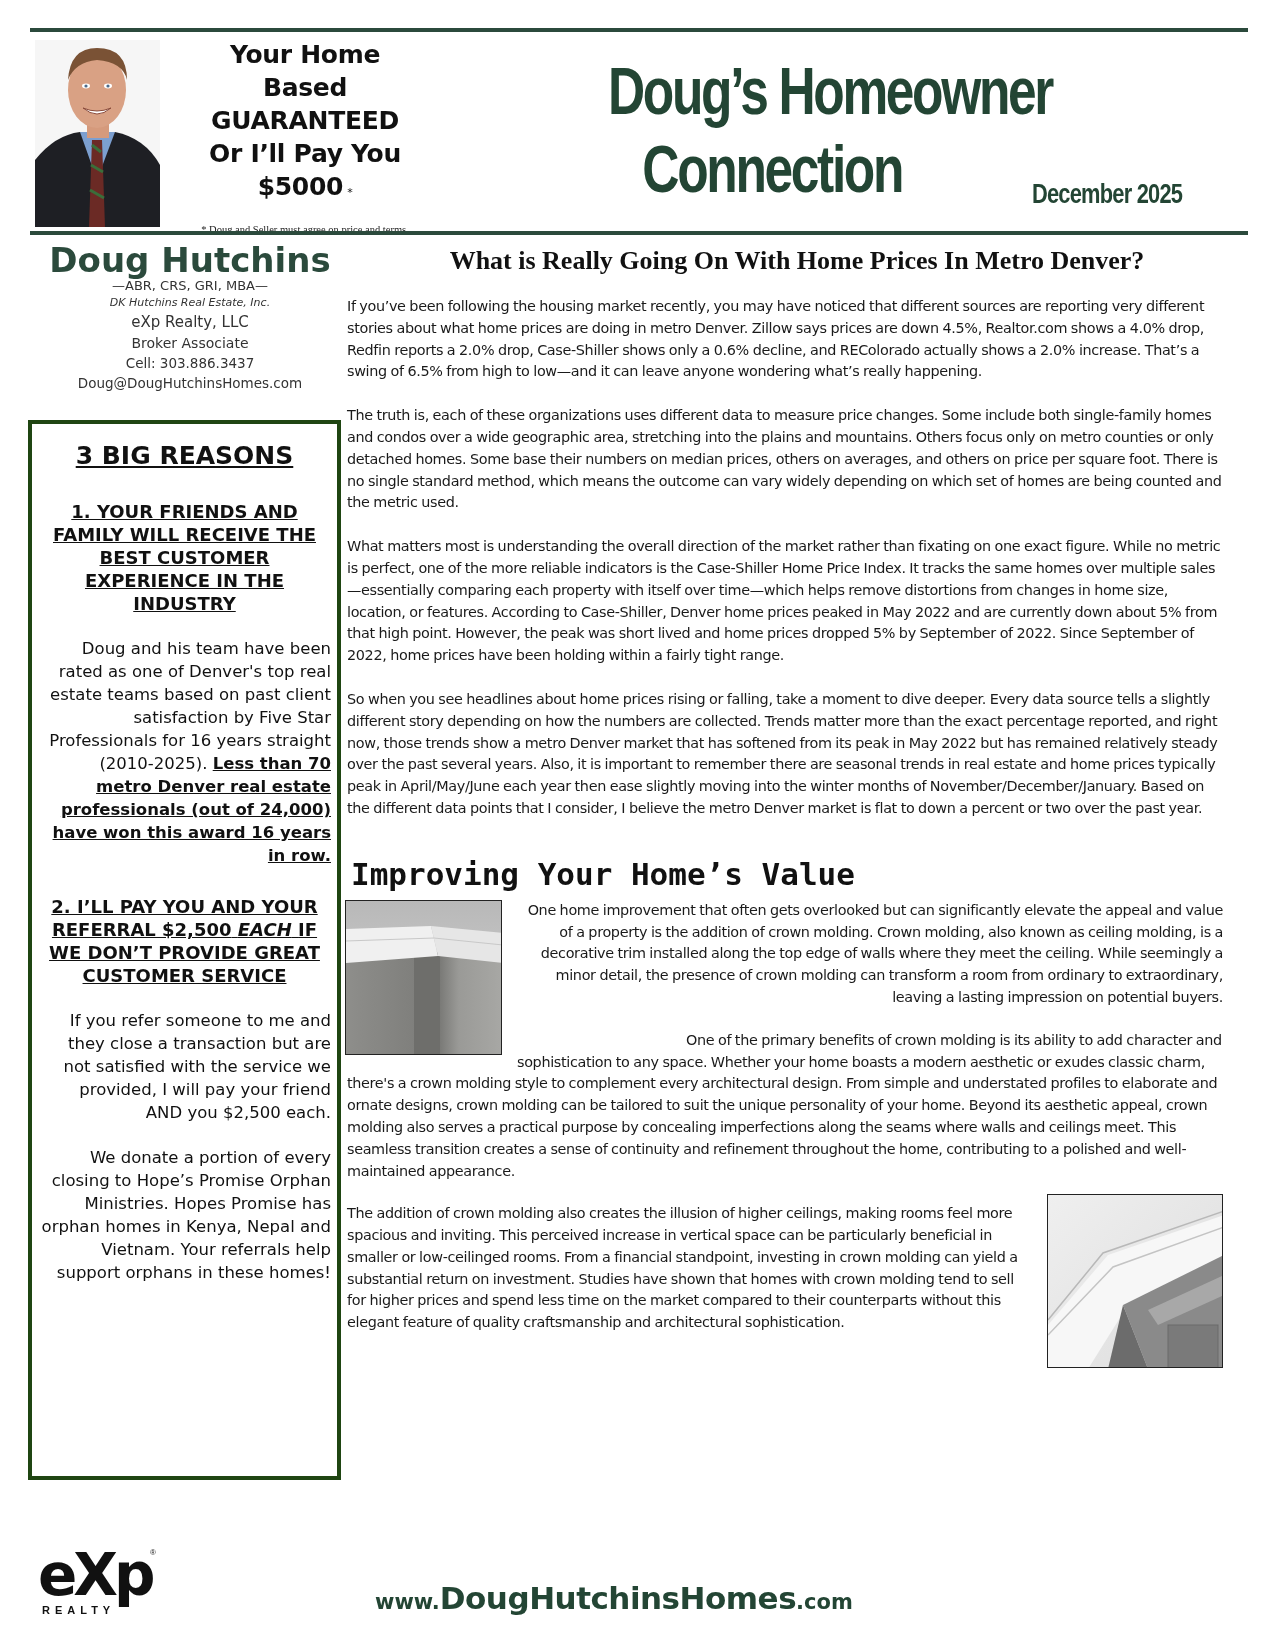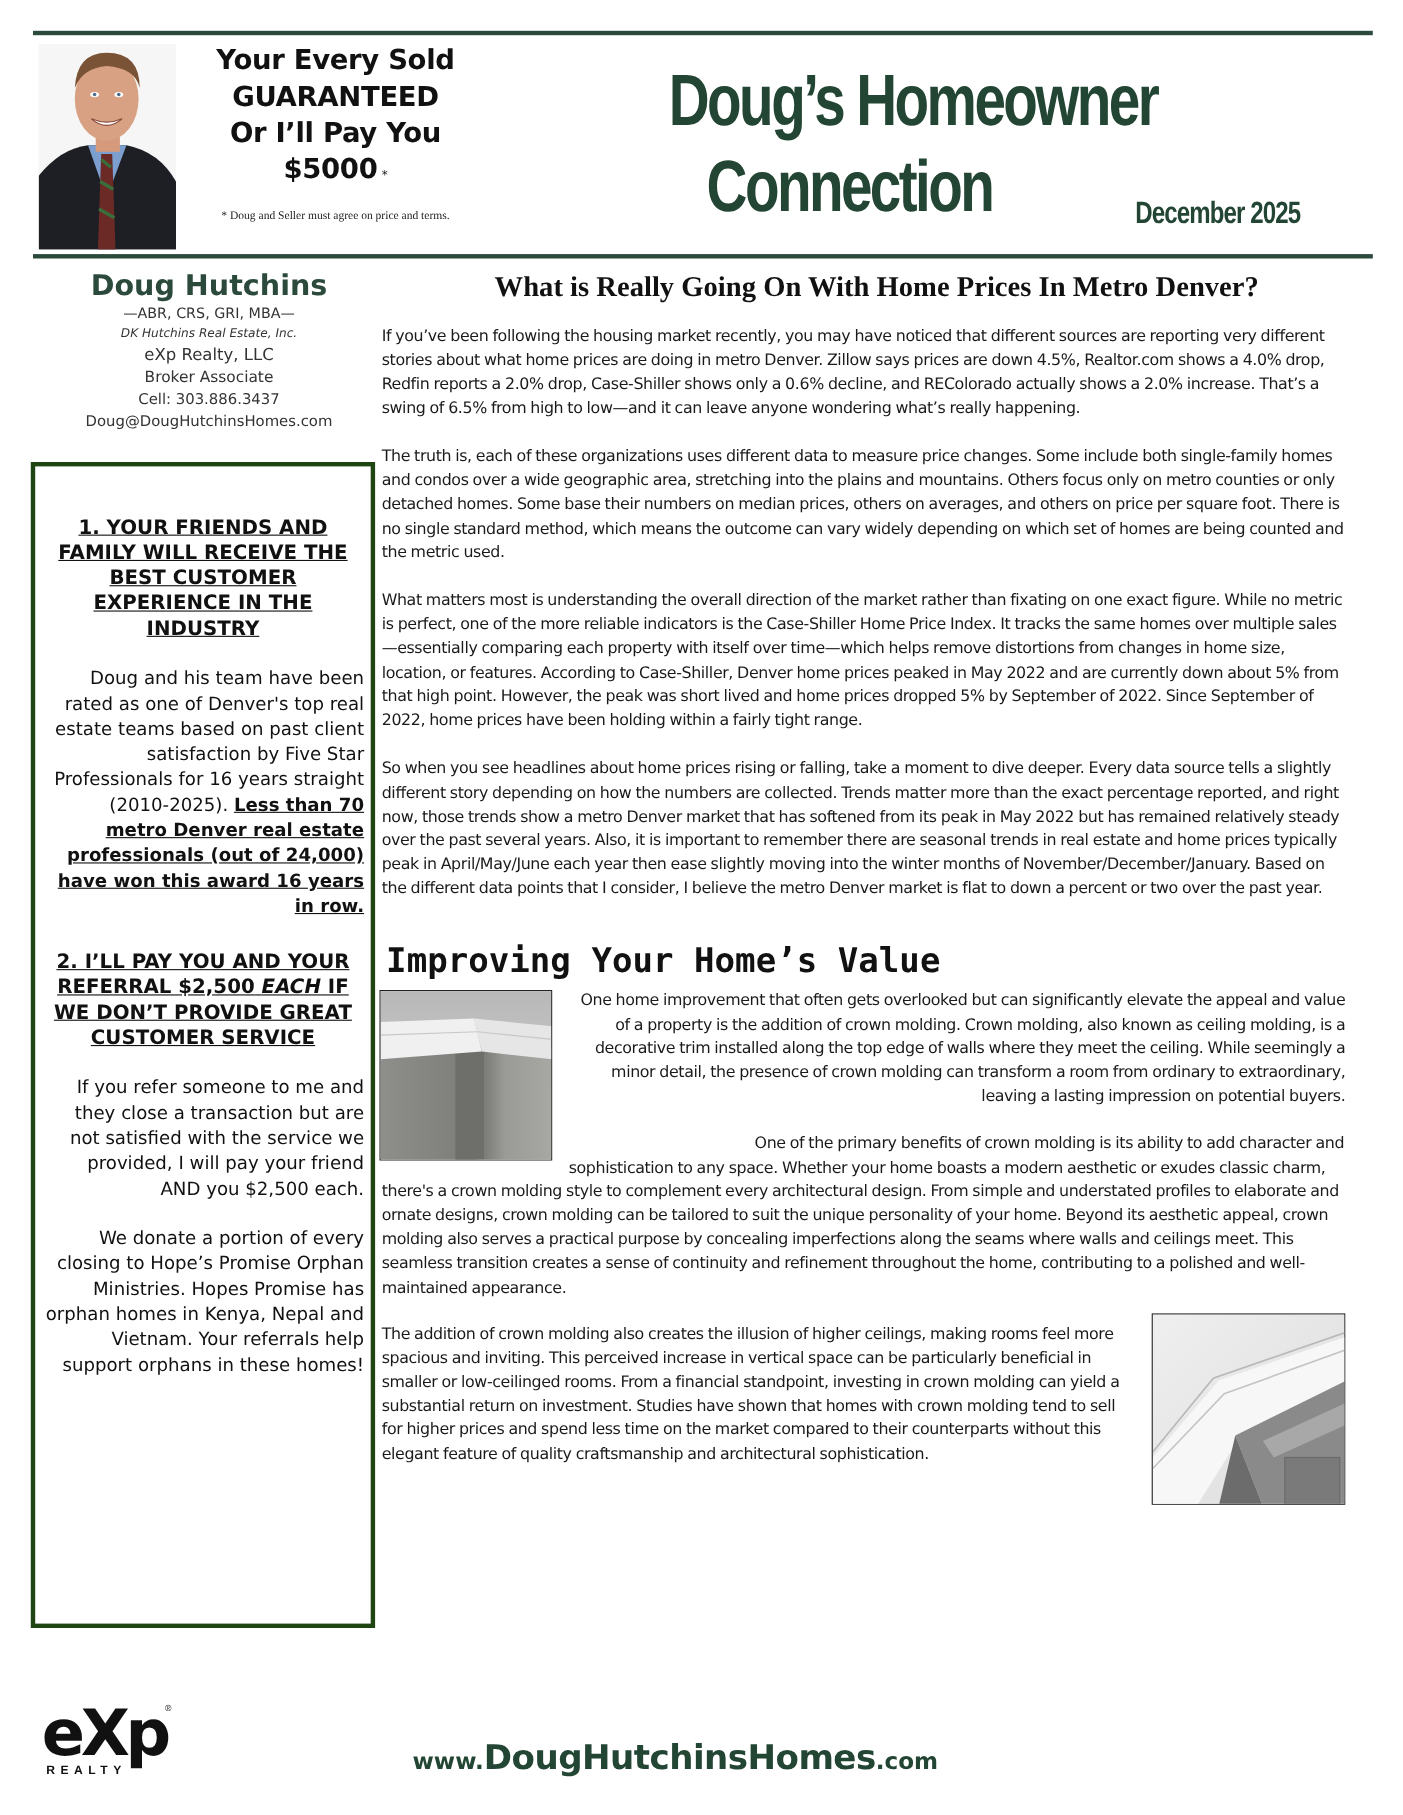--- a/index.html
+++ b/index.html
@@ -17,21 +17,21 @@
   .promo sup { font-size: 11px; font-weight: normal; vertical-align: top; position: relative; top: 6px; margin-left: 4px; }
   .promo .note { font-family: "Liberation Serif", serif; font-weight: normal; font-size: 10.5px; line-height: 13px; margin-top: 20px; color: #222; }
 
   .masthead { position: absolute; left: 510px; top: 52px; width: 640px; text-align: center; color: #234534; font-family: "Liberation Sans", sans-serif; font-weight: bold; }
   .masthead .t1 { font-size: 66px; line-height: 78px; letter-spacing: -3px; transform: scaleX(0.78); transform-origin: center; white-space: nowrap; }
   .masthead .t2 { font-size: 66px; line-height: 78px; letter-spacing: -3px; transform: scaleX(0.78); transform-origin: 330px center; white-space: nowrap; position: relative; left: -60px; }
   .issue-date { position: absolute; left: 1032px; top: 178px; color: #234534; font-weight: bold; font-size: 28px; letter-spacing: -1px; transform: scaleX(0.78); transform-origin: left center; white-space: nowrap; }
 
   
   .contact { position: absolute; left: 30px; top: 243px; width: 320px; text-align: center; font-family: "DejaVu Sans", sans-serif; color: #333; }
-  .contact .name { font-size: 26px; font-weight: bold; color: #2b4a3c; line-height: 34px; }
+  .contact .name { font-size: 34px; font-weight: bold; color: #2b4a3c; line-height: 34px; }
   .contact .creds { font-size: 13px; line-height: 18px; }
   .contact .firm { font-size: 11px; font-style: italic; line-height: 16px; }
   .contact .brok { font-size: 15px; line-height: 22px; }
   .contact .role { font-size: 14px; line-height: 20px; }
   .contact .cell { font-size: 13.5px; line-height: 20px; }
   .contact .email { font-size: 13.5px; line-height: 21px; }
 
   
   .reasons { position: absolute; left: 28px; top: 420px; width: 313px; height: 1060px; border: 4px solid #1f4512; text-align: center; padding: 16px 6px 0 6px; color: #111; font-family: "DejaVu Sans", sans-serif; }
   .reasons .big { font-size: 25px; font-weight: bold; text-decoration: underline; line-height: 32px; margin-top: 0; }
@@ -83,21 +83,21 @@
     <path d="M33 40 Q35 8 62 8 Q92 8 92 40 Q88 22 62 20 Q40 22 33 40 Z" fill="#7a5235"></path>
     <ellipse cx="51" cy="46" rx="4" ry="2.4" fill="#fff"></ellipse>
     <ellipse cx="73" cy="46" rx="4" ry="2.4" fill="#fff"></ellipse>
     <circle cx="51" cy="46" r="1.6" fill="#4a6a8a"></circle>
     <circle cx="73" cy="46" r="1.6" fill="#4a6a8a"></circle>
     <path d="M48 68 Q62 80 76 68 Q62 74 48 68 Z" fill="#fff" stroke="#8a4a3a" stroke-width="1"></path>
   </svg>
 </div>
 
 <div class="promo">
-  <div class="line">Your Every Sold</div>
+  <div class="line">Your Home Based</div>
   <div class="line">GUARANTEED</div>
   <div class="line">Or I’ll Pay You</div>
   <div class="line"><span>$5000</span><sup>*</sup></div>
   <div class="note">* Doug and Seller must agree on price and terms.</div>
 </div>
 
 <div class="masthead">
   <div class="t1">Doug’s Homeowner</div>
   <div class="t2">Connection</div>
 </div>
@@ -109,20 +109,21 @@
   <div class="name">Doug Hutchins</div>
   <div class="creds">—ABR, CRS, GRI, MBA—</div>
   <div class="firm">DK Hutchins Real Estate, Inc.</div>
   <div class="brok">eXp Realty, LLC</div>
   <div class="role">Broker Associate</div>
   <div class="cell">Cell: 303.886.3437</div>
   <div class="email">Doug@DougHutchinsHomes.com</div>
 </div>
 
 <div class="reasons">
+  <div class="big">3 BIG REASONS</div>
 
   <div class="head">1. YOUR FRIENDS AND FAMILY WILL RECEIVE THE BEST CUSTOMER EXPERIENCE IN THE INDUSTRY</div>
   <div class="body">
     <span>Doug and his team have been rated as one of Denver's top real estate teams based on past client satisfaction by Five Star Professionals for 16 years straight (2010-2025).</span>
     <u><b>Less than 70 metro Denver real estate professionals (out of 24,000) have won this award 16 years in row.</b></u>
   </div>
 
   <div class="head">
     <span>2.   I’LL PAY YOU AND YOUR REFERRAL $2,500</span>
     <em>EACH</em>

